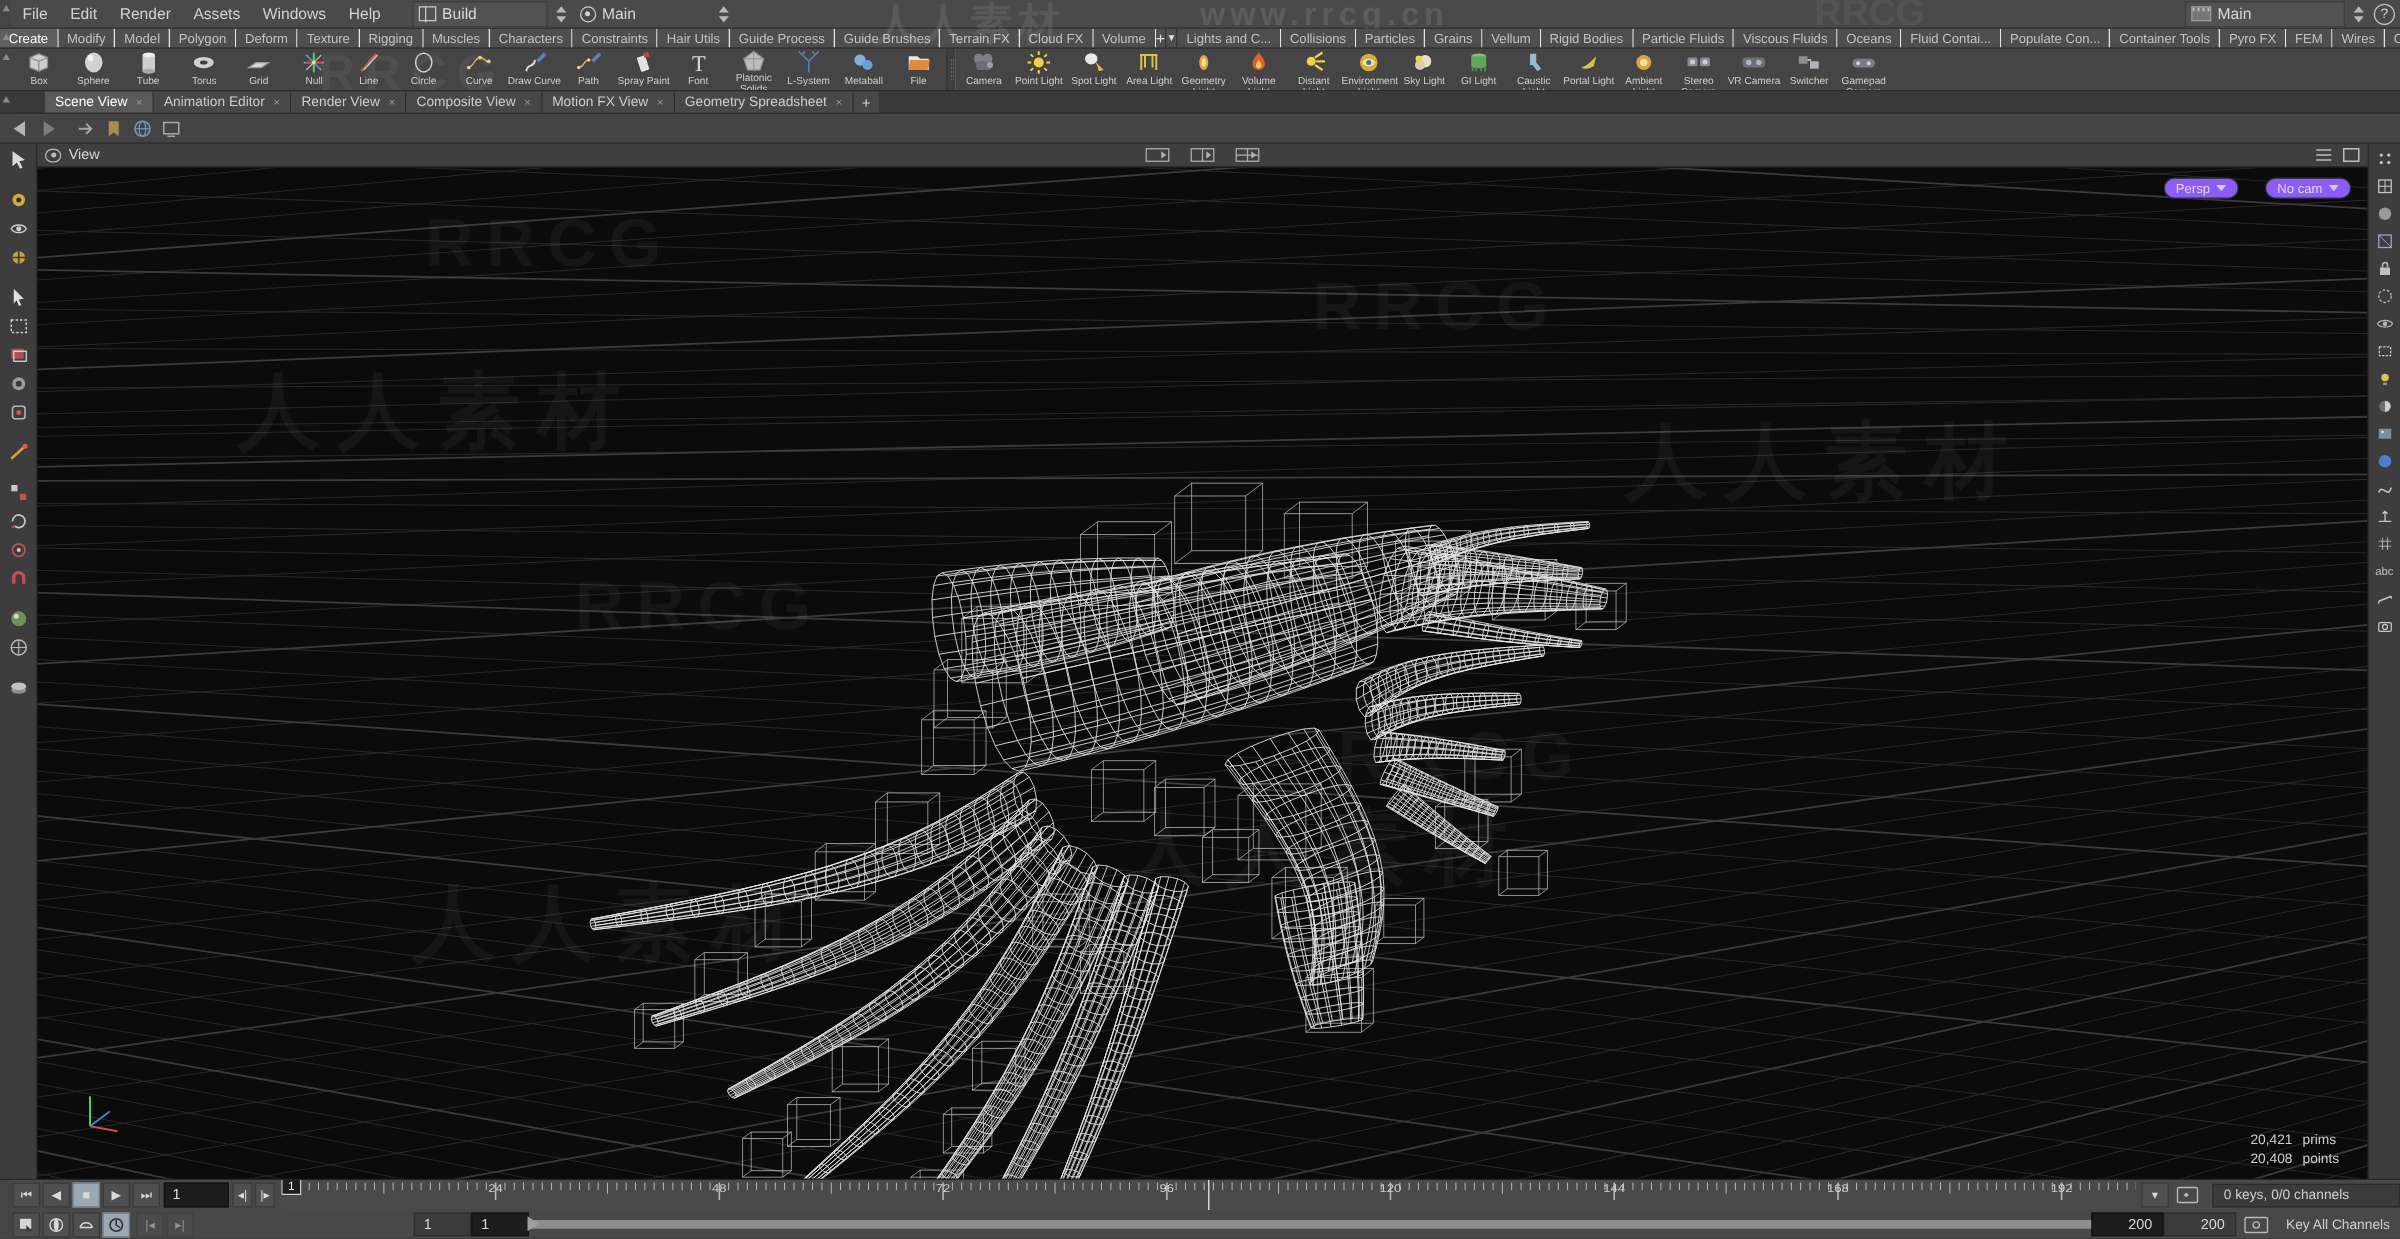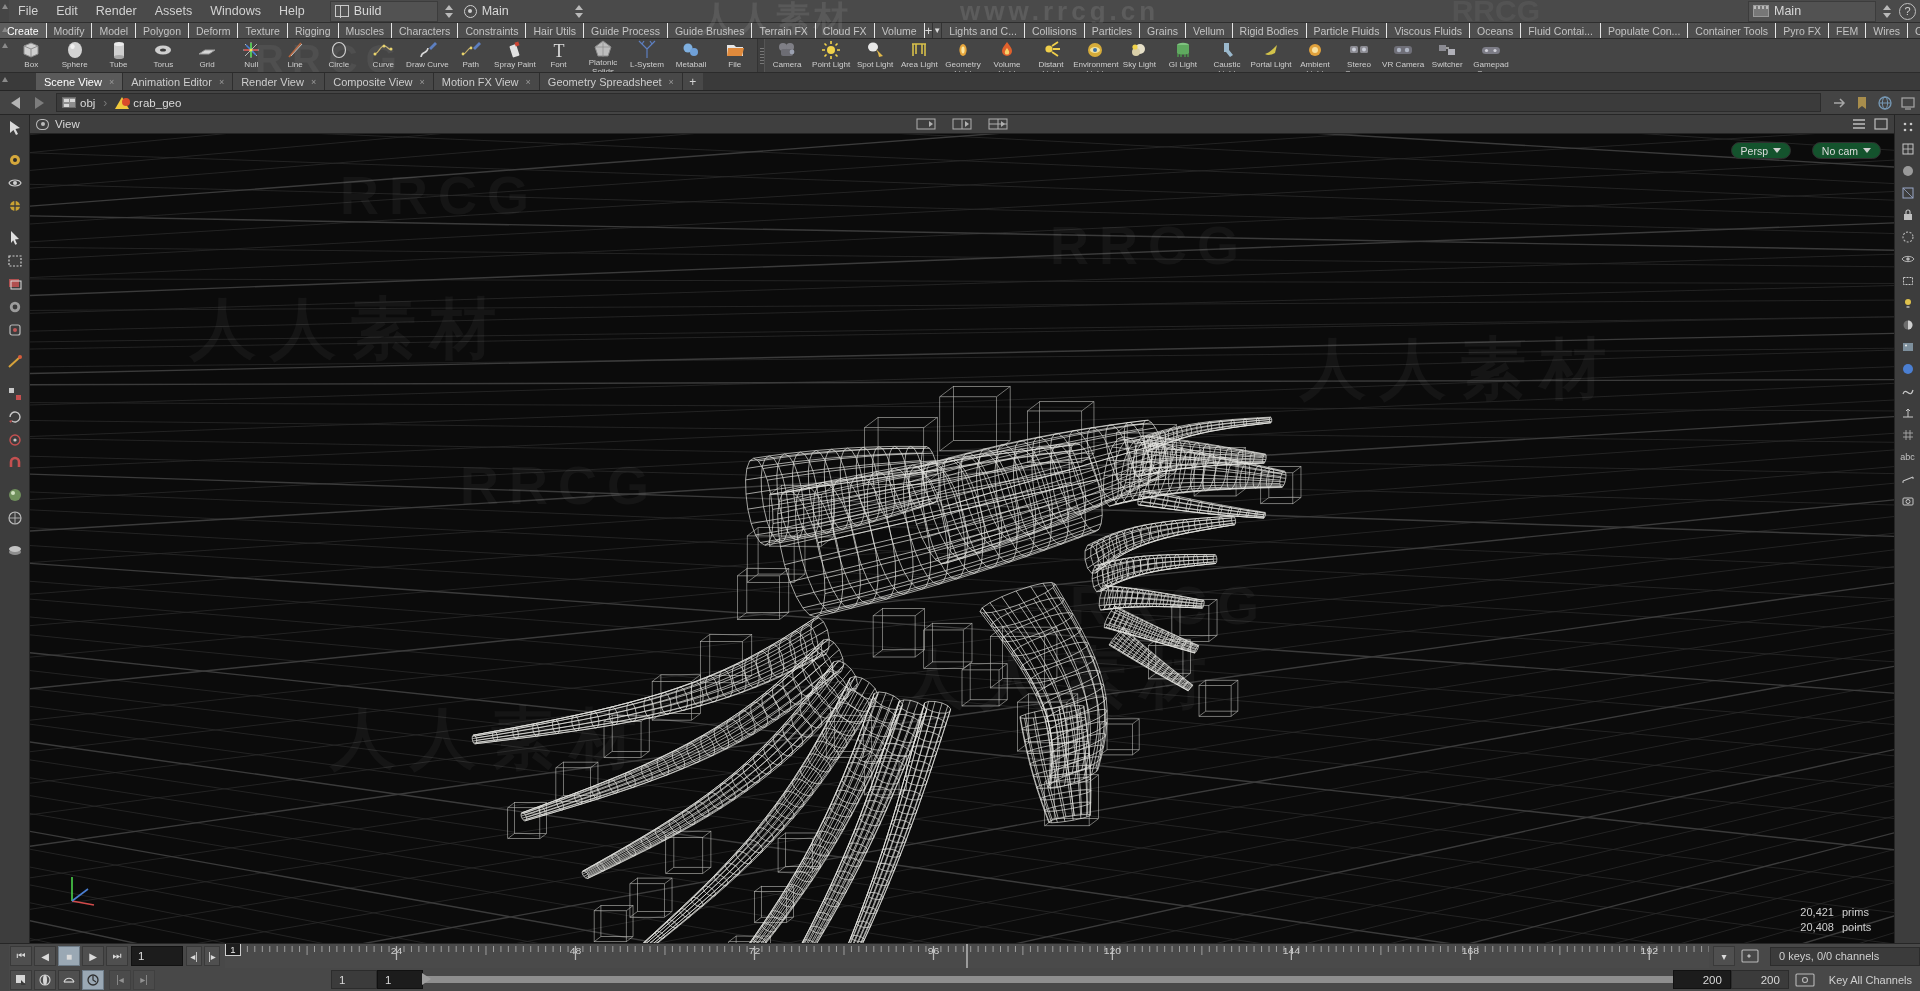--- a/index.html
+++ b/index.html
@@ -135,21 +135,21 @@
     border-bottom:1px solid #242424; flex:0 0 19px; position:relative;
   }
   .viewhdr .vlbl{ font-size:11.5px; color:#d8d8d8; padding-left:6px;text-align:center; }
   .view-eye{ width:13px;height:11px;border:1.4px solid #bbb;border-radius:50% 50% 50% 50%/60% 60% 60% 60%; position:relative;}
   .view-eye:after{content:"";position:absolute;left:4px;top:2.6px;width:4px;height:4px;border-radius:50%;background:#bbb;}
   .viewhdr-center{ position:absolute; left:50%; transform:translateX(-50%); display:flex; gap:16px; align-items:center;}
   .viewhdr-right{ margin-left:auto; display:flex; gap:8px; align-items:center;}
 
   .viewport{ position:relative; flex:1; background:#0a0a0a; overflow:hidden; }
   .vp-chip{
-    position:absolute; top:8px; height:17px; background:#14532d; border:1px solid #2f2f2f; border-radius:9px;
+    position:absolute; top:8px; height:17px; background:#8b5cf6; border:1px solid #2f2f2f; border-radius:9px;
     display:flex; align-items:center; padding:0 9px; font-size:10.5px; color:#ddd; gap:5px; cursor:default;
   }
   .caret{ width:0;height:0;border-left:4px solid transparent;border-right:4px solid transparent;border-top:5px solid #cfcfcf;}
   .vp-stats{ position:absolute; right:12px; bottom:8px; text-align:right; font-size:11px; color:#cfcfcf; line-height:15px;}
   .vp-stats .num{ display:inline-block; min-width:52px; text-align:right; }
   .vp-stats .unit{ display:inline-block; min-width:48px; text-align:left; padding-left:8px;}
   .axis{ position:absolute; left:34px; bottom:34px; width:40px;height:40px;}
 
   .rtoolbar{
     width:26px; background:#3d3d3d; border-left:1px solid #252525; display:flex;
@@ -639,31 +639,20 @@
     <div class="ptab-plus">+</div>
   </div>
 
   <div class="pathbar">
     <div class="arrow-btn">
         <span class="arr l"></span>
       </div>
     <div class="arrow-btn">
         <span class="arr r"></span>
       </div>
-    <div class="pathfield">
-      <span class="crumb">
-        <span class="net-ico"></span>
-        <span>obj</span>
-      </span>
-      <span class="crumb-sep">›</span>
-      <span class="crumb">
-        <span class="geo-ico"></span>
-        <span>crab_geo</span>
-      </span>
-    </div>
     <div class="pathbar-right">
       <svg class="pb-ic" viewBox="0 0 16 16">
           <path d="M3 8h10M9 4l4 4-4 4" stroke="#b9b9b9" stroke-width="1.5" fill="none"></path>
         </svg>
       <svg class="pb-ic" viewBox="0 0 16 16">
           <path d="M4 2h8v12l-4-3-4 3z" fill="#ba9a4e"></path>
         </svg>
       <svg class="pb-ic" viewBox="0 0 16 16">
           <circle cx="8" cy="8" r="6" fill="none" stroke="#7fa7c8" stroke-width="1.3"></circle>
           <ellipse cx="8" cy="8" rx="2.6" ry="6" fill="none" stroke="#7fa7c8" stroke-width="1"></ellipse>

